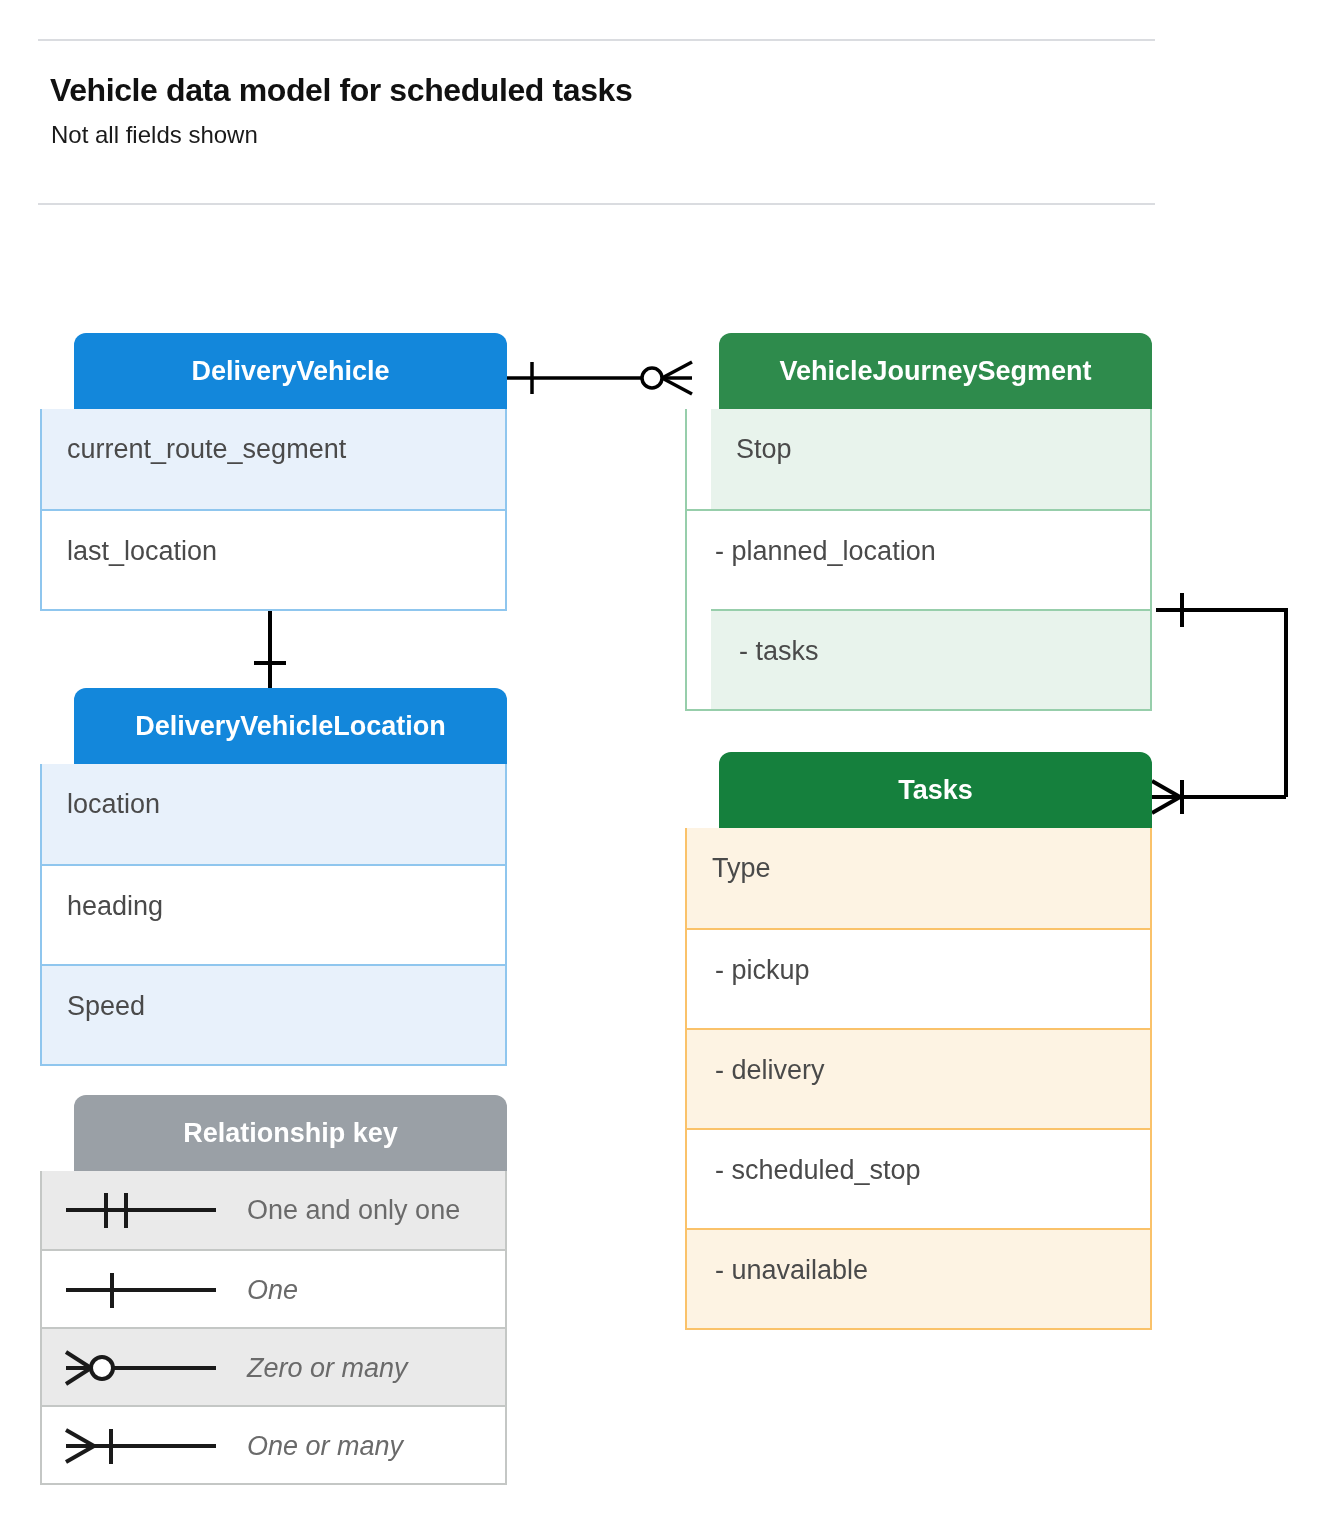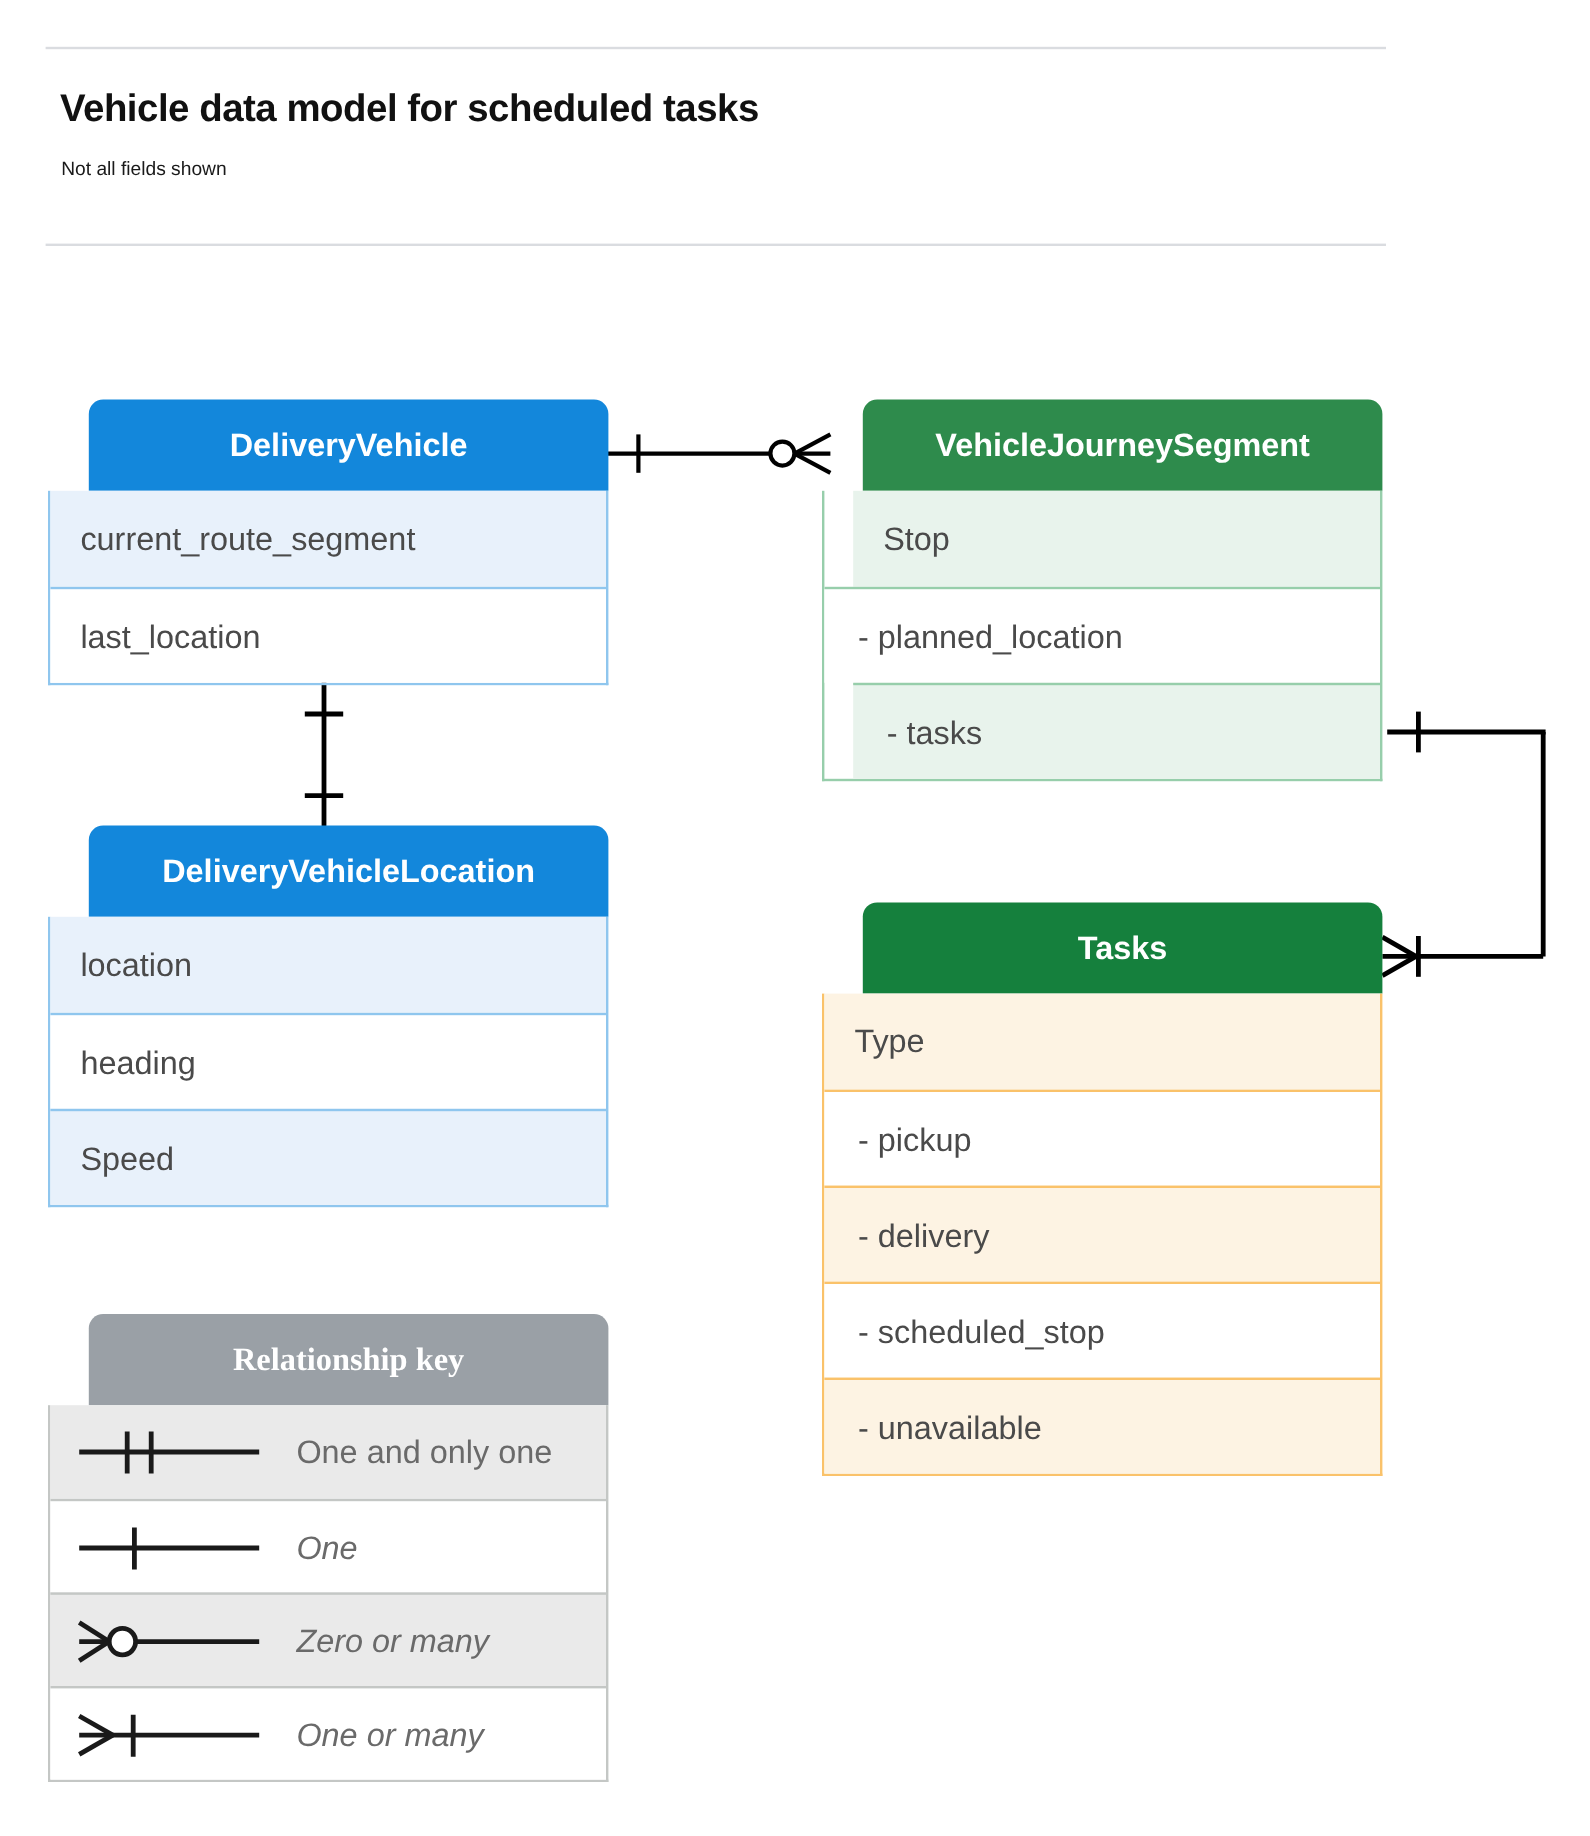--- a/index.html
+++ b/index.html
@@ -36,22 +36,22 @@
     top: 72px;
     font-size: 32px;
     font-weight: 700;
     color: #111111;
     letter-spacing: -0.4px;
     white-space: nowrap;
   }
   #page-subtitle {
     position: absolute;
     left: 51px;
-    top: 133px;
-    font-size: 16px;
+    top: 121px;
+    font-size: 24px;
     font-weight: 400;
     color: #1a1a1a;
     white-space: nowrap;
   }
 
   
   .entity {
     position: absolute;
     border-radius: 12px 12px 3px 3px;
     box-sizing: border-box;
@@ -67,21 +67,21 @@
     white-space: nowrap;
     overflow: hidden;
     margin-left: 34px;
   }
   .entity-rows {
     border-style: solid;
     border-width: 0 2px 2px 2px;
     box-sizing: border-box;
   }
   .entity-row {
-    height: 80px;
+    height: 100px;
     line-height: 80px;
     font-size: 27px;
     color: #4a4a4a;
     padding-left: 25px;
     box-sizing: border-box;
     white-space: nowrap;
     overflow: hidden;
   }
   .entity-row.sub { padding-left: 28px; }
   .entity-row + .entity-row { border-top-style: solid; border-top-width: 2px; }
@@ -101,21 +101,21 @@
   .theme-green .entity-row.plain { background: #ffffff; }
 
   
   .theme-orange .entity-header { background: #15803d; }
   .theme-orange .entity-rows { border-color: #fac26a; }
   .theme-orange .entity-row + .entity-row { border-top-color: #fac26a; }
   .theme-orange .entity-row.tint { background: #fdf3e3; }
   .theme-orange .entity-row.plain { background: #ffffff; }
 
   
-  .theme-grey .entity-header { background: #9aa0a6; font-family: Liberation Serif, serif; }
+  .theme-grey .entity-header { background: #9aa0a6; }
   .theme-grey .entity-rows { border-color: #c4c7c5; }
   .theme-grey .entity-row + .entity-row { border-top-color: #c4c7c5; }
   .theme-grey .entity-row.tint { background: #eaeaea; }
   .theme-grey .entity-row.plain { background: #ffffff; }
 
   
   .legend-row {
     position: relative;
     height: 78px;
     box-sizing: border-box;

